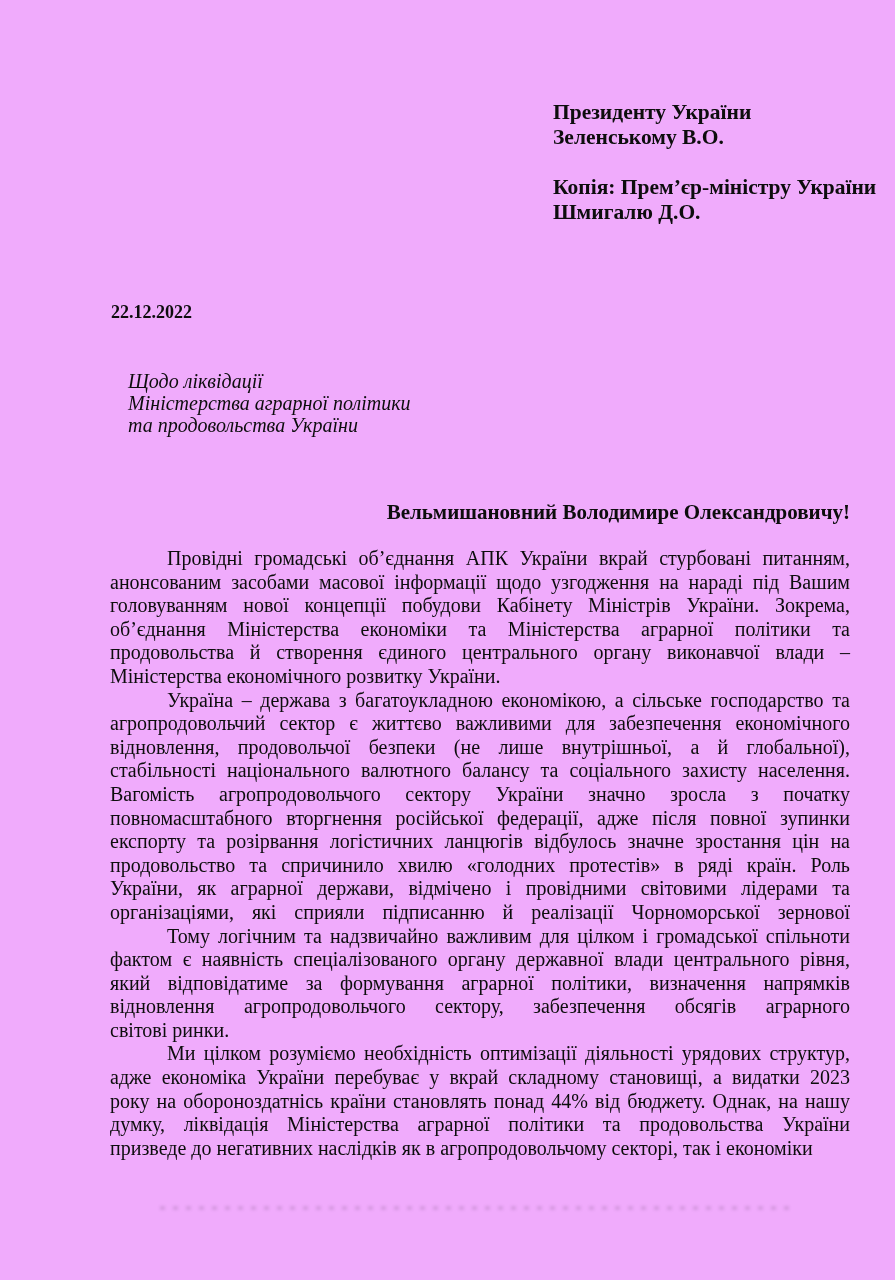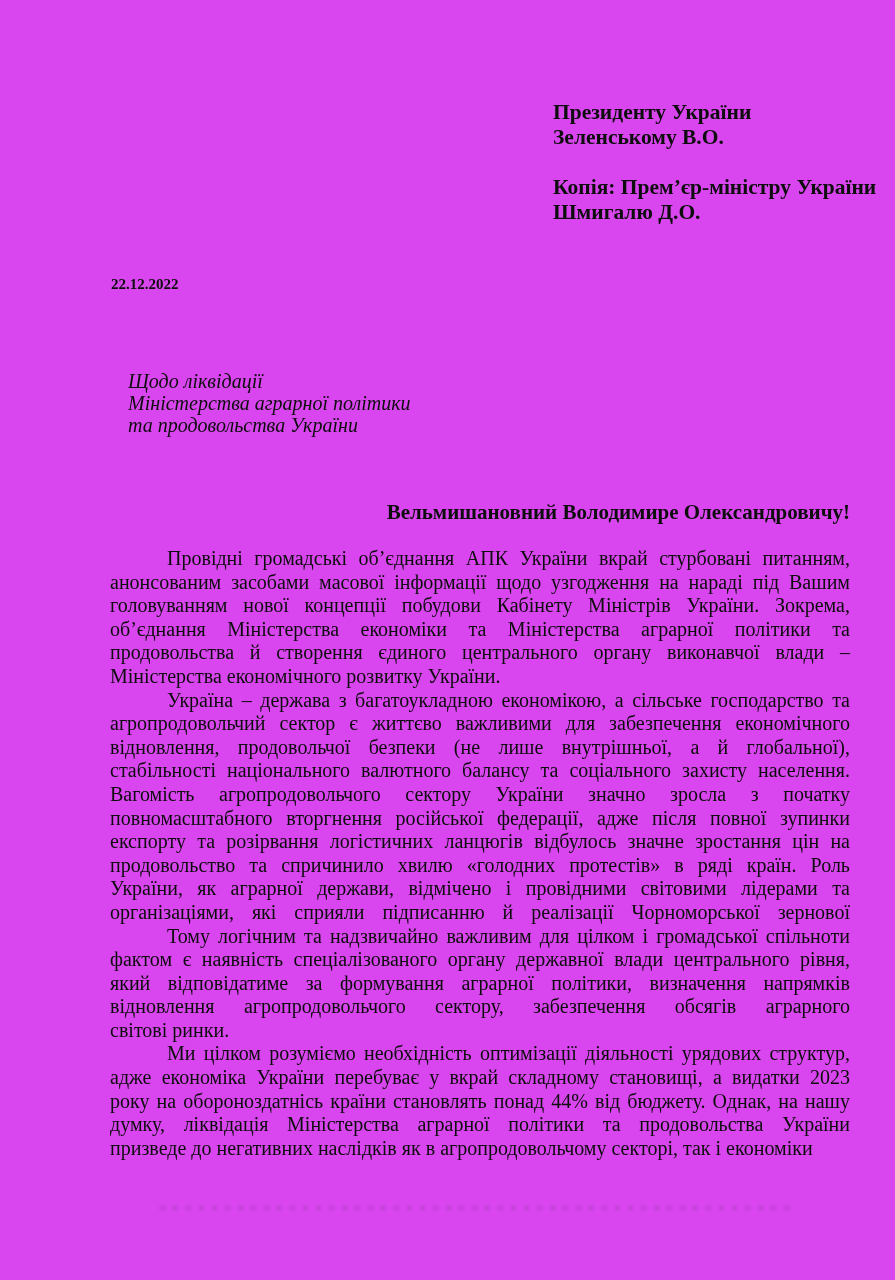--- a/index.html
+++ b/index.html
@@ -1,40 +1,40 @@
 <!DOCTYPE html>
 <html lang="uk"><head>
 <meta charset="utf-8">
 <style>
   html, body { margin: 0; padding: 0; background: #ffffff; }
   .page {
     position: relative;
     width: 895px;
     height: 1280px;
-    background: #d946ef;
+    background: #f0abfc;
     color: #0d0d0d;
     font-family: "Liberation Serif", "DejaVu Serif", serif;
     overflow: hidden;
   }
   .recipient {
     position: absolute;
     left: 553px;
     top: 100px;
     font-weight: 700;
     font-size: 21.5px;
     line-height: 25px;
     white-space: nowrap;
   }
   .recipient-line { min-height: 25px; }
   .date-line {
     position: absolute;
     left: 111px;
-    top: 276px;
+    top: 302px;
     font-weight: 700;
-    font-size: 15px;
+    font-size: 18px;
   }
   .subject {
     position: absolute;
     left: 128px;
     top: 371px;
     font-style: italic;
     font-size: 20px;
     line-height: 21.8px;
   }
   .salutation {

